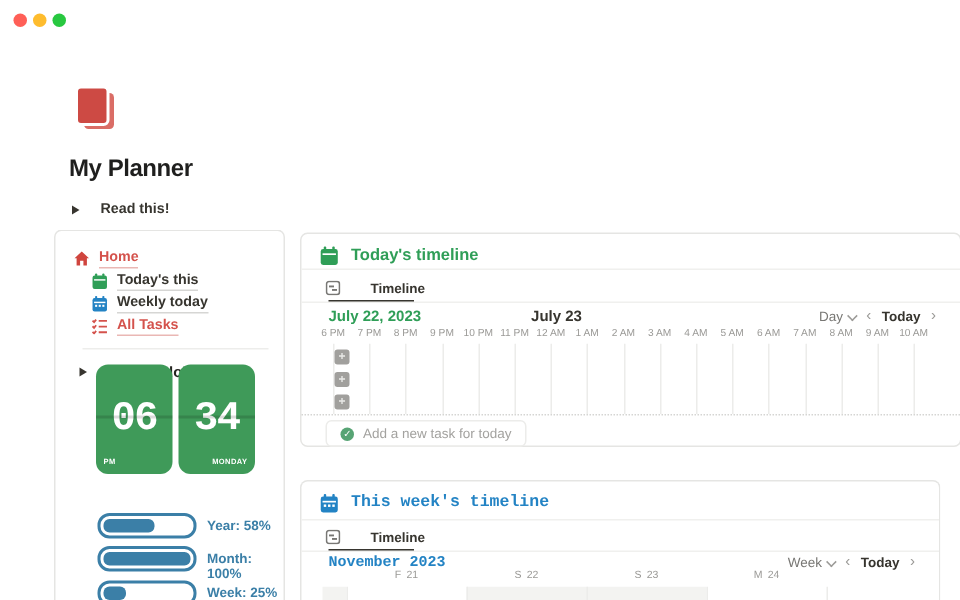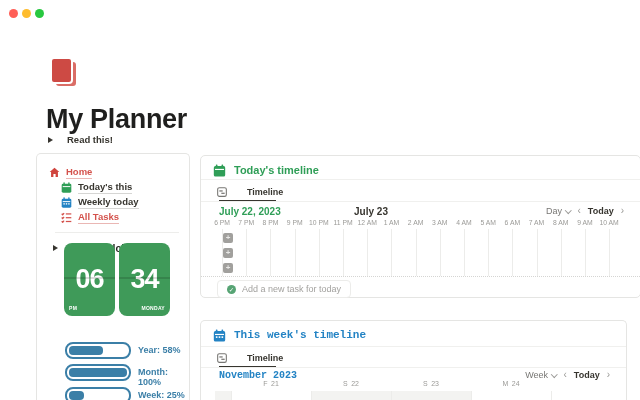--- a/index.html
+++ b/index.html
@@ -7,21 +7,21 @@
     font-family:"Liberation Sans", sans-serif; -webkit-font-smoothing:antialiased; }
 
   
   .dots { position:absolute; top:9px; left:9px; display:flex; gap:4px; }
   .dot { width:9px; height:9px; border-radius:50%; }
 
   
   .page-icon { position:absolute; left:50px; top:57px; width:27px; height:30px; }
   .page-icon .page-back { position:absolute; left:6px; top:5px; width:20px; height:24px; background:#da6d66; border-radius:3px; }
   .page-icon .page-front { position:absolute; left:0; top:0; width:23px; height:27px; background:#cd4a44; border-radius:4px; border:2px solid #fff; }
-  .page-title { position:absolute; left:46px; top:104px; font-size:27px; font-weight:700; color:#1f1f1e; letter-spacing:-0.3px; }
+  .page-title { position:absolute; left:46px; top:104px; font-size:16px; font-weight:700; color:#1f1f1e; letter-spacing:-0.3px; }
   .read-toggle { position:absolute; left:48px; top:134px; display:flex; align-items:center; gap:14px;
     font-size:9.5px; font-weight:600; color:#37352f; }
   .tri { width:0; height:0; border-left:5px solid #37352f; border-top:3.5px solid transparent; border-bottom:3.5px solid transparent; }
 
   
   .card { position:absolute; background:#fff; border:1px solid #e5e5e3; border-radius:5px; }
   #sidebar { left:36px; top:153px; width:154px; height:260px; border-bottom:none; }
   #today-card { left:200px; top:155px; width:441px; height:143px; }
   #week-card  { left:200px; top:320px; width:427px; height:95px; border-bottom:none; }
 
@@ -34,21 +34,21 @@
   .red-lnk { color:#d4524c; border-bottom-color:#eab7b4; }
   .dark-lnk { color:#37352f; }
   .nav-divider { height:1px; background:#ededeb; margin:7px 2px 7px 6px; }
   .quick { display:flex; align-items:center; gap:8px; padding-left:4px; height:16px;
     font-size:10px; font-weight:700; color:#252521; cursor:pointer; }
 
   
   .clock { position:absolute; left:27px; top:89px; display:flex; gap:4px; }
   .flip { position:relative; width:51px; height:73px; background:#3f9a59; border-radius:8px;
     display:flex; align-items:center; justify-content:center; }
-  .flip .num { color:#fff; font-size:27px; font-weight:700; letter-spacing:-1px; }
+  .flip .num { color:#fff; font-size:27px; font-weight:700; letter-spacing:-1px;font-family:Liberation Mono, monospace; }
   .flip .split { position:absolute; left:0; right:0; top:47%; height:1.5px; background:rgba(0,0,0,0.14); }
   .flip .tag { position:absolute; bottom:5px; font-size:5px; font-weight:700; color:#fff; letter-spacing:0.3px; }
   .tag.bl { left:5px; } .tag.br { right:5px; }
 
   
   .prog-row { position:absolute; left:28px; display:flex; align-items:flex-start; gap:7px; }
   .prog-bar { width:66px; height:17px; border:2px solid #3b7fa7; border-radius:8px; padding:2px; background:#fff; flex:none; }
   .prog-fill { height:100%; background:#3b7fa7; border-radius:4px; }
   .prog-label { font-size:9px; font-weight:600; color:#3b7fa7; width:52px; line-height:1.15; padding-top:3px; }
 

